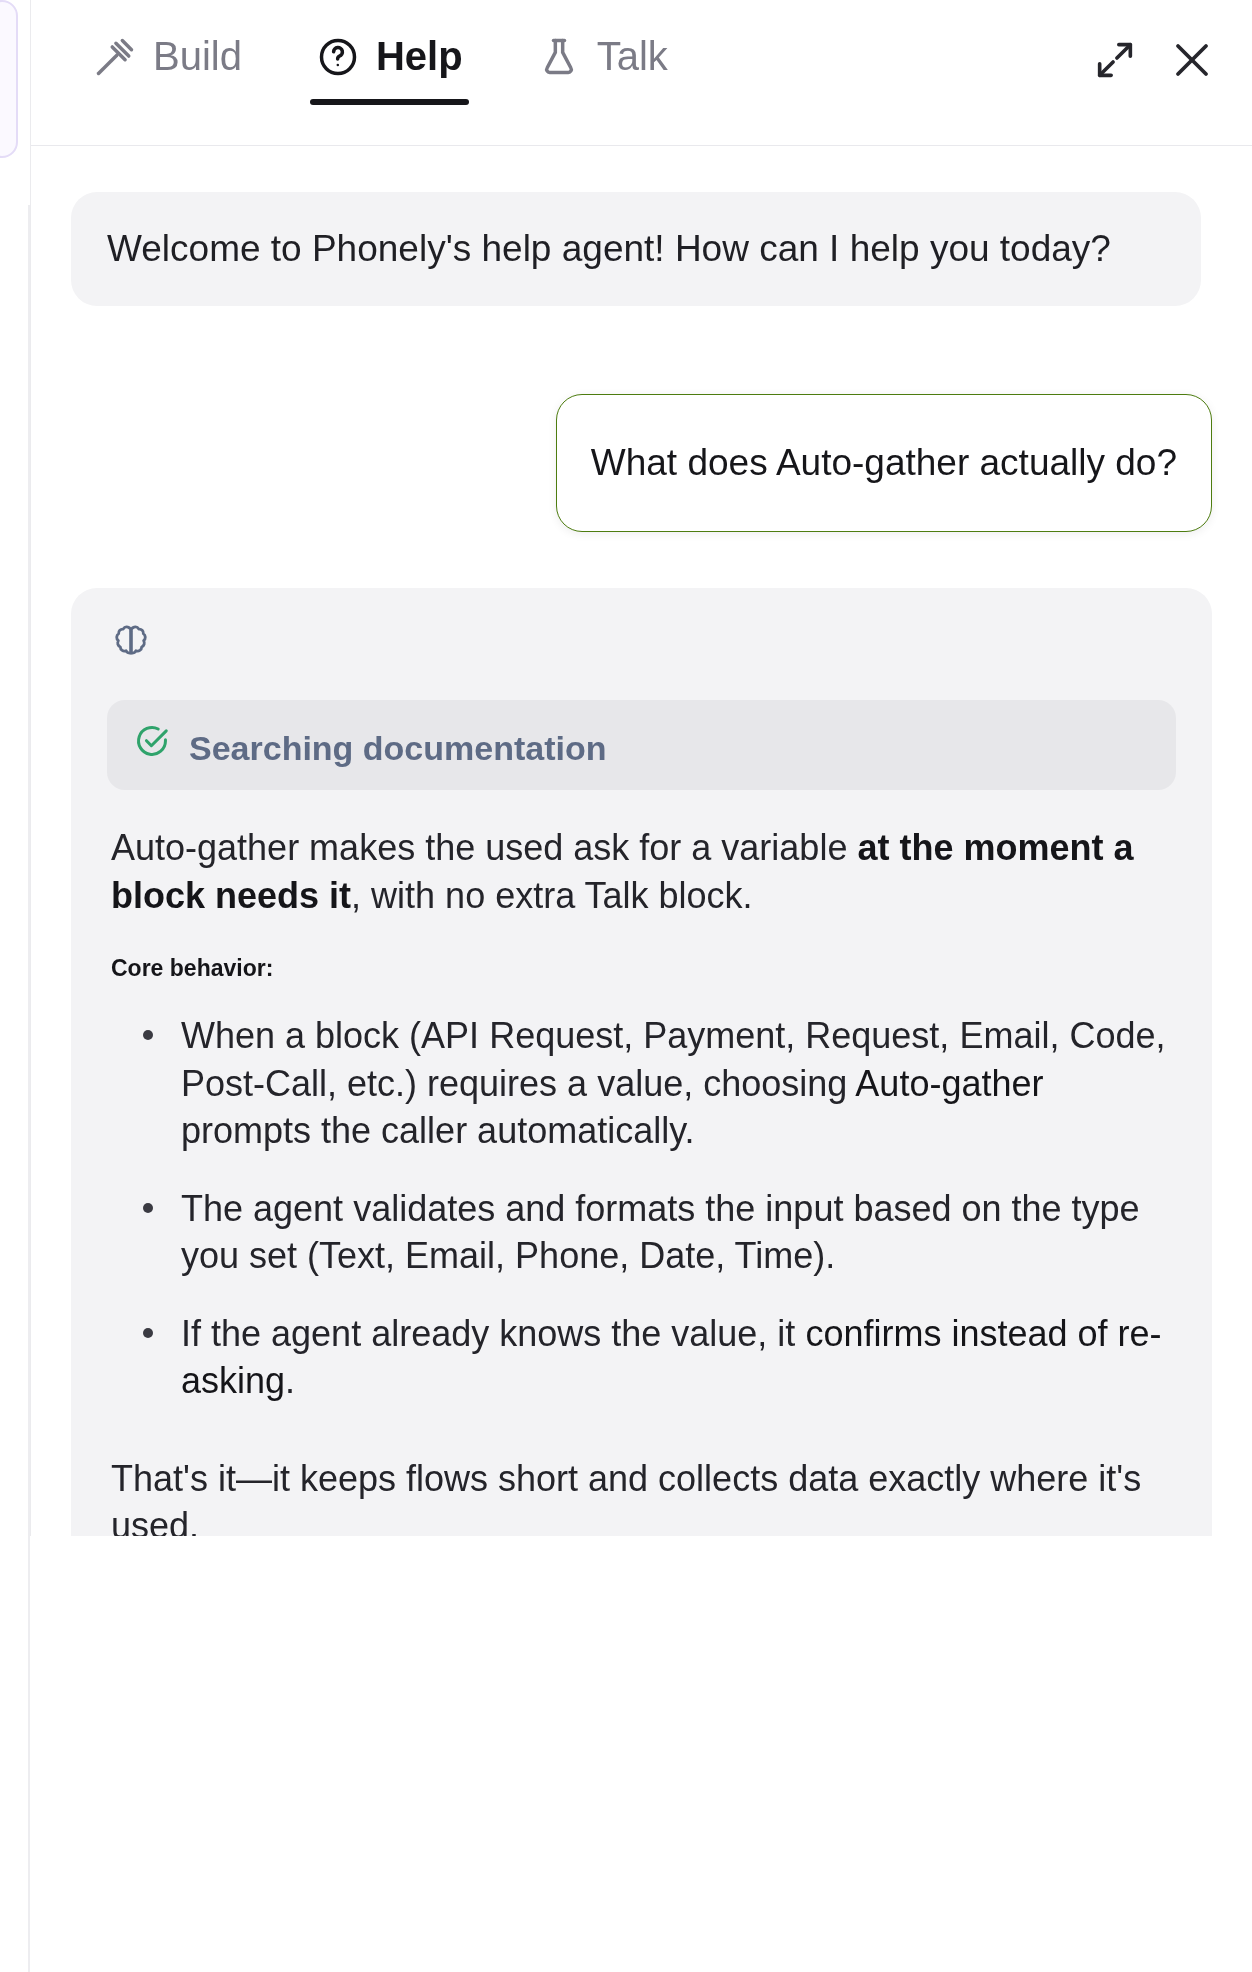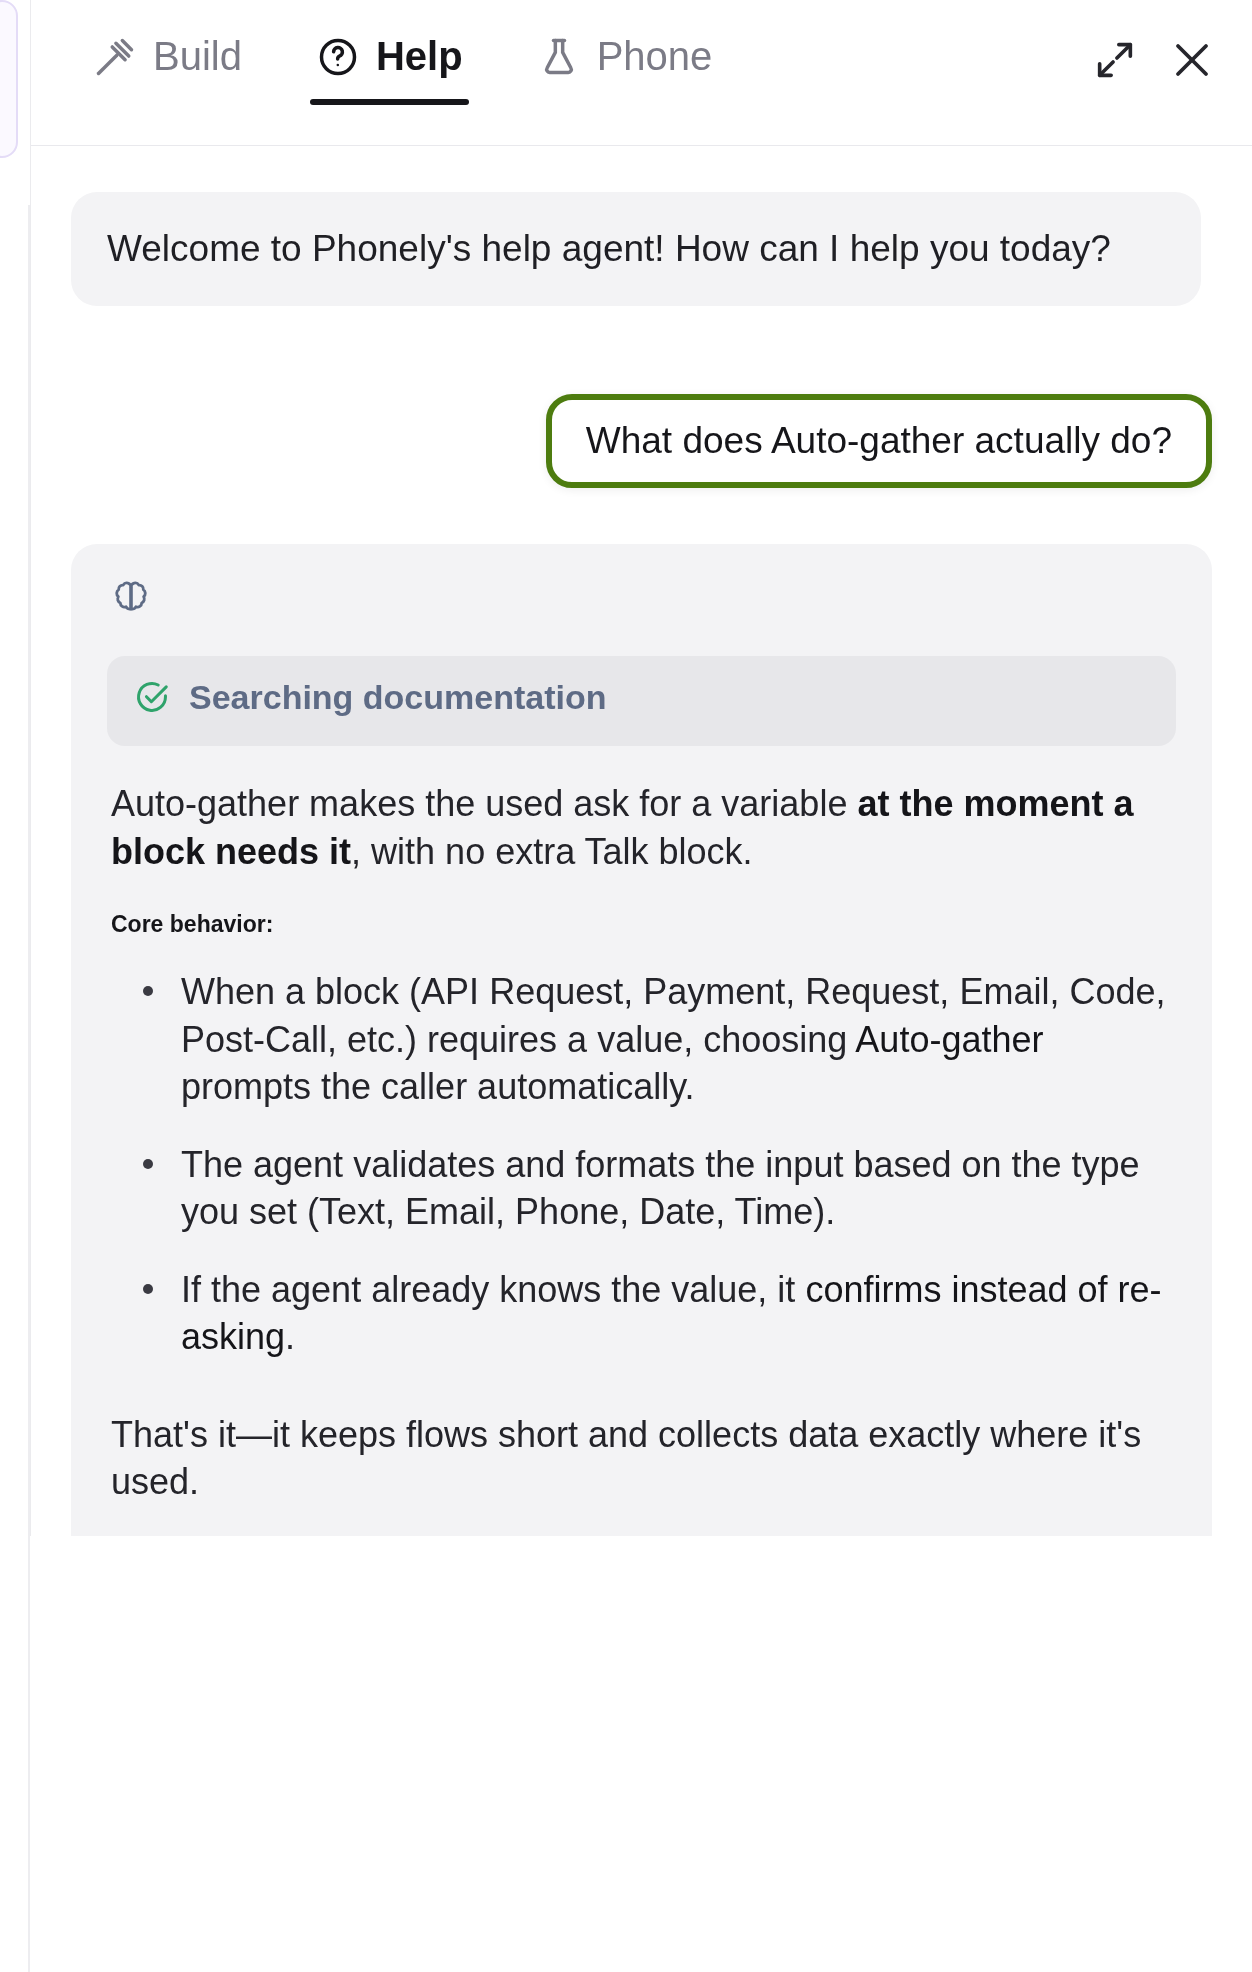--- a/index.html
+++ b/index.html
@@ -138,24 +138,24 @@
     line-height: 1.35;
   }
 
   .row-user {
     display: flex;
     justify-content: flex-end;
     margin-top: 88px;
   }
   .bubble-user {
     background: #ffffff;
-    border: 6px solid #4d7c0f;
+    border: 1px solid #4d7c0f;
     box-shadow: 0 2px 10px rgba(20,20,30,0.07);
     border-radius: 26px;
-    padding: 17px 34px;
+    padding: 44px 34px;
     color: #16161a;
     font-size: 37px;
     line-height: 1.3;
     max-width: 900px;
   }
 
   .answer-card {
     margin-top: 56px;
     background: #f3f3f5;
     border-radius: 26px;
@@ -171,21 +171,21 @@
     font-weight: 700;
     margin-bottom: 30px;
     padding-left: 4px;
   }
 
   .search-chip {
     background: #e7e7ea;
     border-radius: 18px;
     padding: 22px 26px;
     display: flex;
-    align-items: flex-start;
+    align-items: flex-end;
     gap: 18px;
     color: #5e6b85;
     font-size: 34px;
     font-weight: 700;
     margin-bottom: 34px;
   }
 
   .answer-text {
     color: #24242a;
     font-size: 36px;
@@ -268,21 +268,21 @@
           <span>Help</span>
         </button>
 
         <button class="tab">
           <span class="icon">
             <svg width="44" height="44" viewBox="0 0 24 24" fill="none" stroke="#7b7b86" stroke-width="1.9" stroke-linecap="round" stroke-linejoin="round">
               <path d="M9 3h6"></path>
               <path d="M10 3v6.5L5.5 18a1.6 1.6 0 0 0 1.4 2.4h10.2A1.6 1.6 0 0 0 18.5 18L14 9.5V3"></path>
             </svg>
           </span>
-          <span>Phone</span>
+          <span>Talk</span>
         </button>
 
       </div>
 
       <div class="win-actions">
         <button class="win-btn">
           <span>
             <svg width="46" height="46" viewBox="0 0 24 24" fill="none" stroke="#26262c" stroke-width="1.9" stroke-linecap="round" stroke-linejoin="round">
               <path d="M14 4h6v6"></path>
               <path d="M20 4 L13 11"></path>

